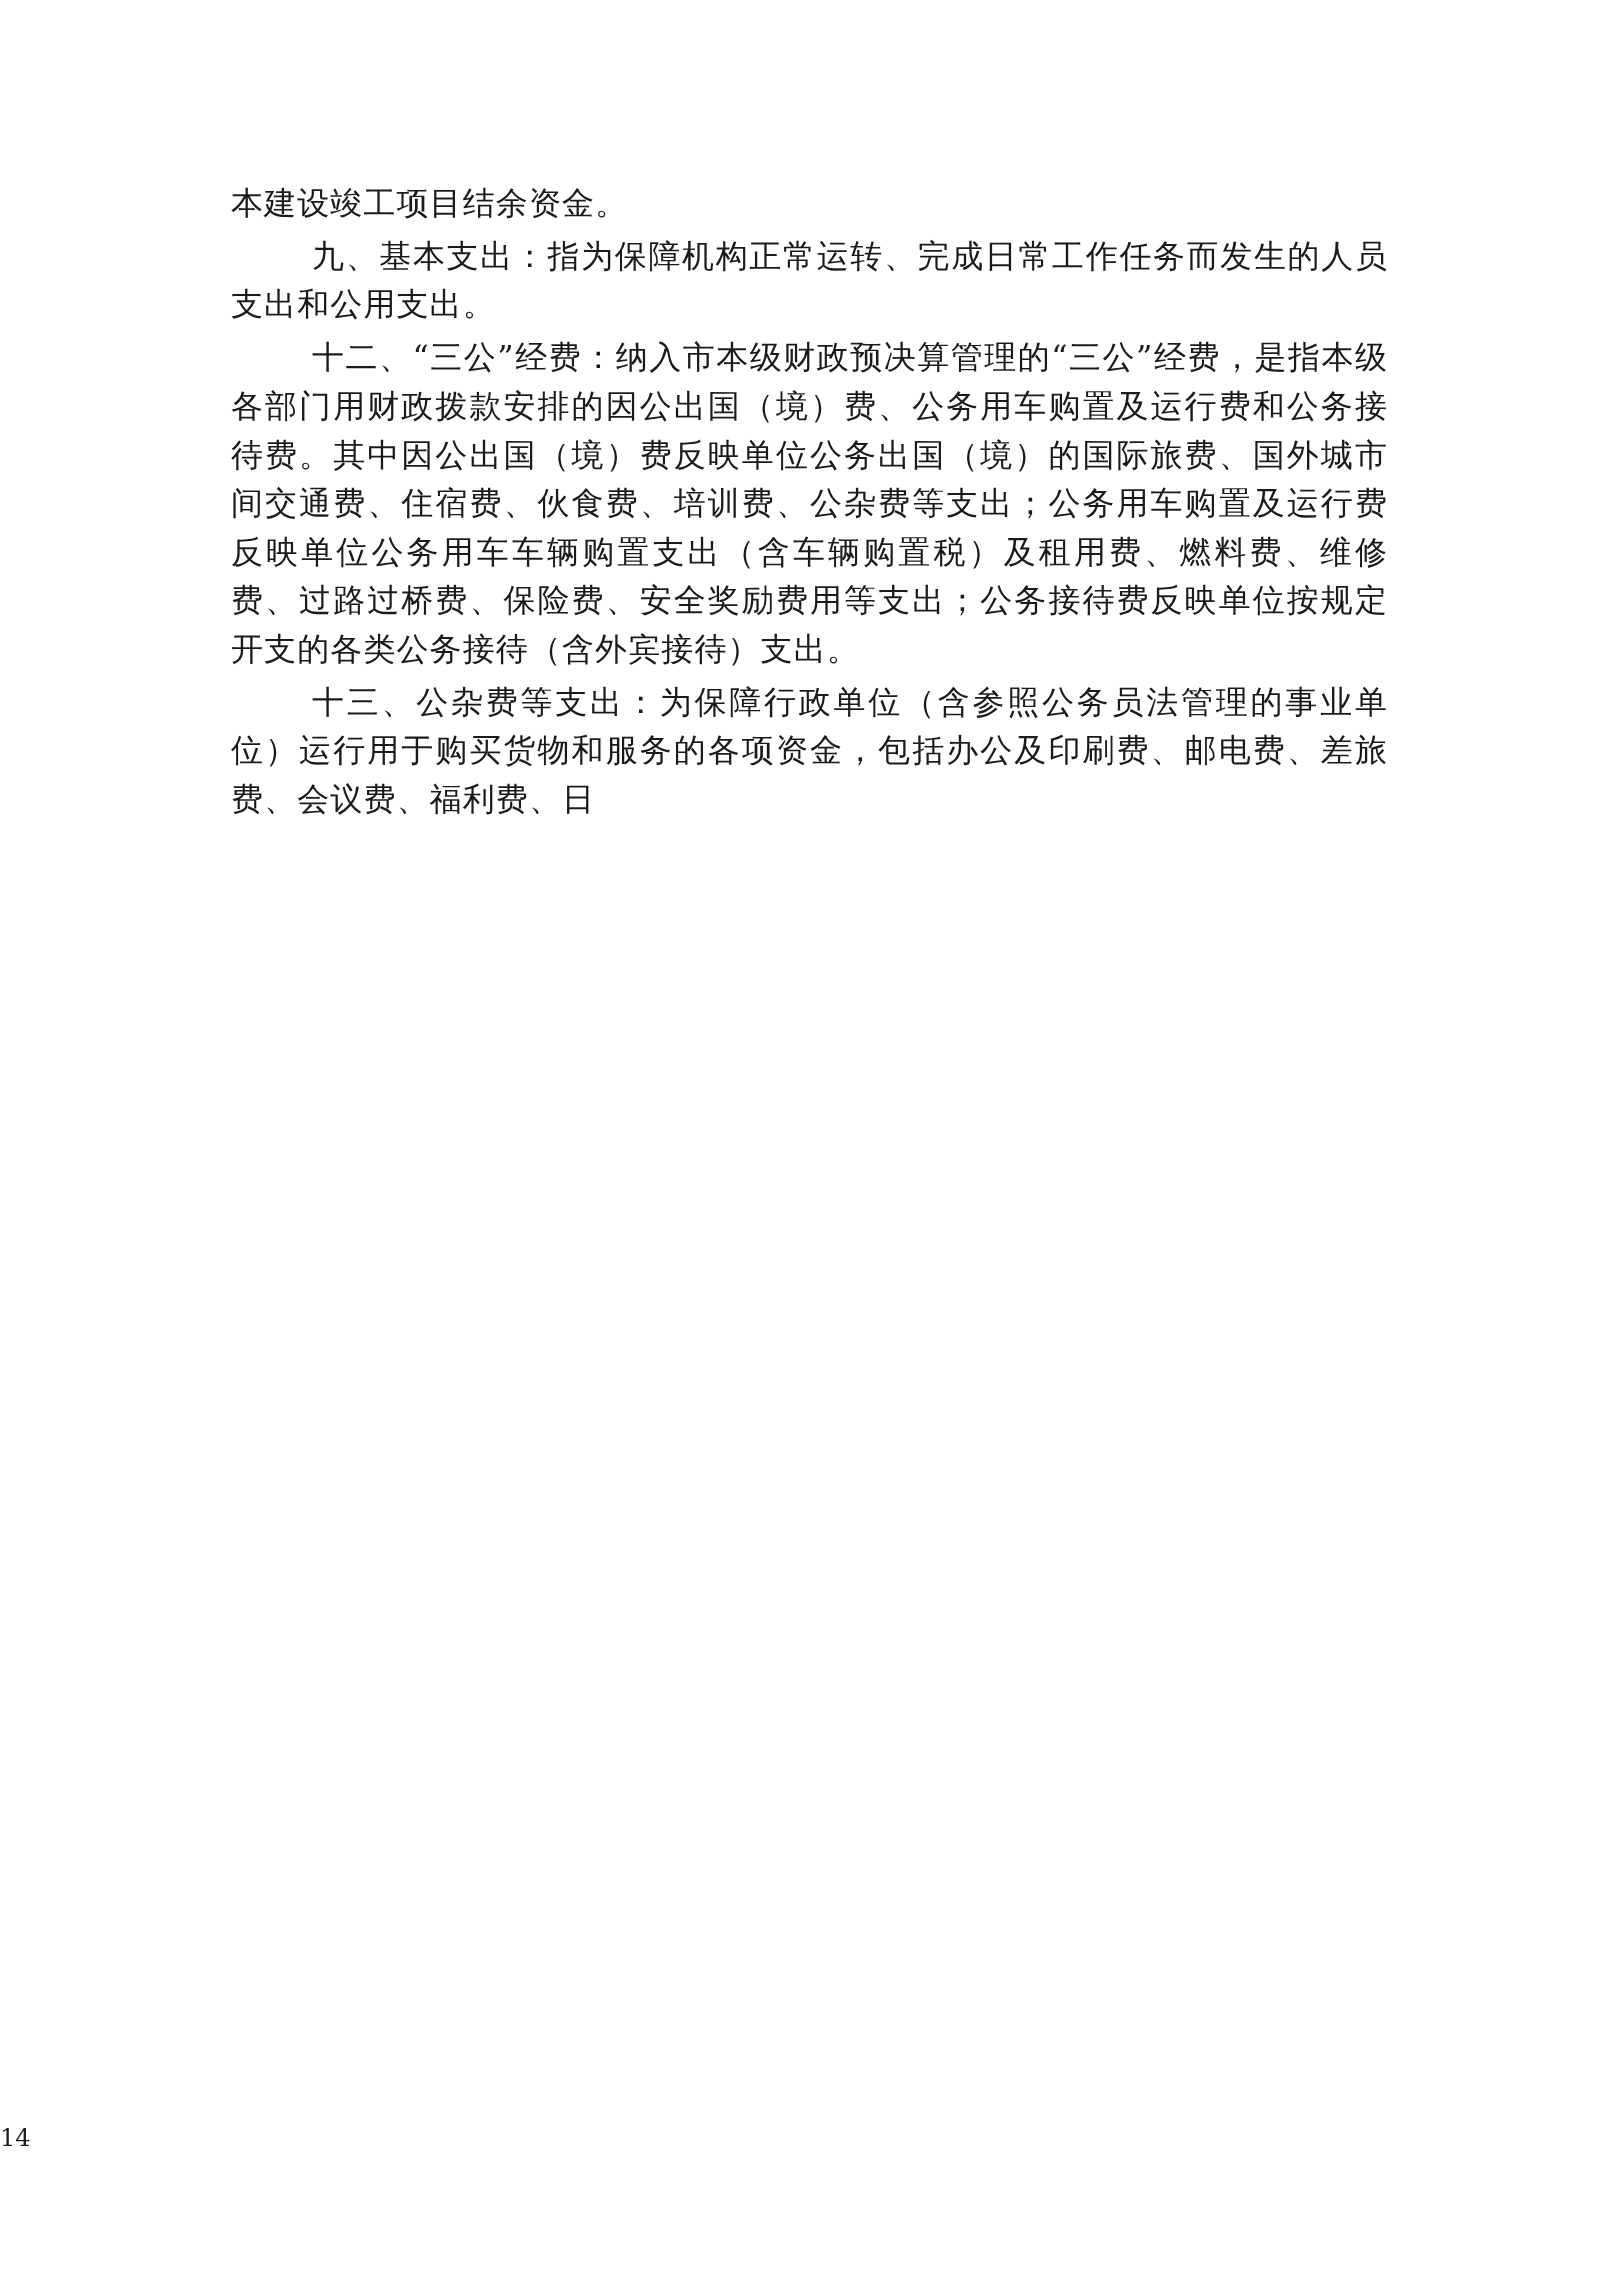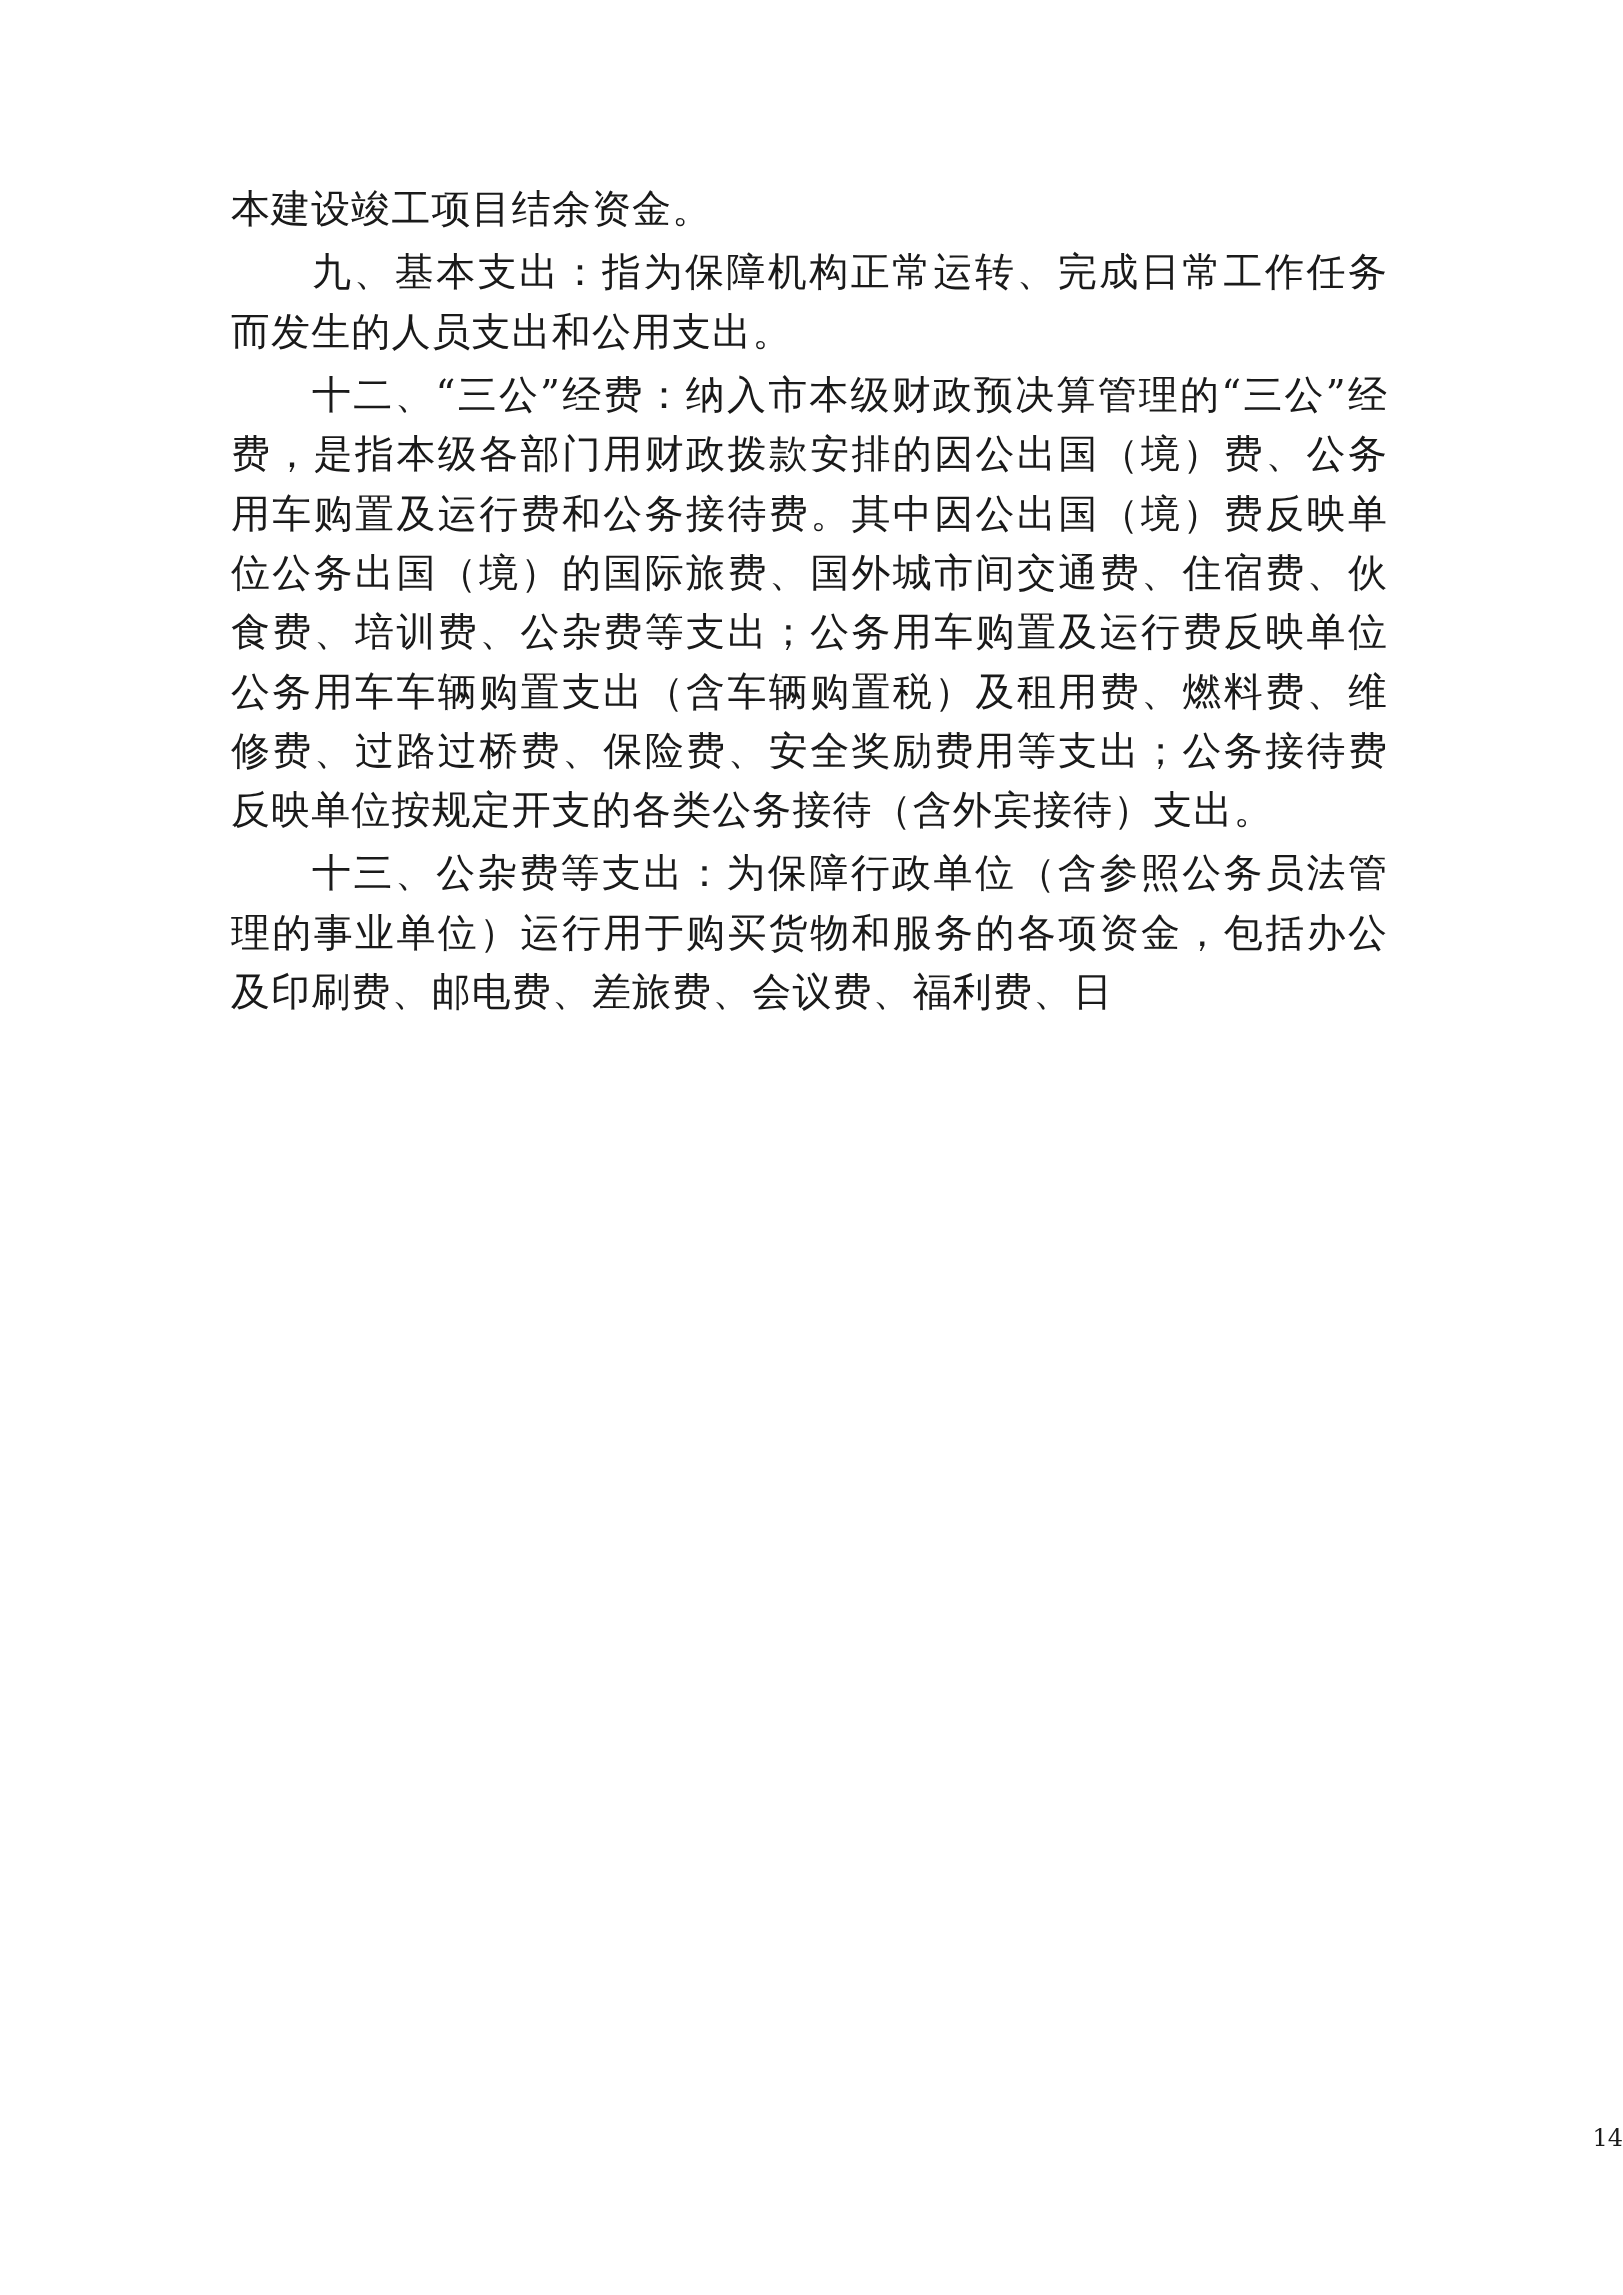--- a/index.html
+++ b/index.html
@@ -16,38 +16,38 @@
     overflow: hidden;
   }
   .content {
     position: absolute;
     left: 231px;
     top: 179px;
     width: 1157px;
   }
   .para {
     font-family: "DejaVu Serif", "Liberation Serif", serif;
-    font-size: 39px;
+    font-size: 32px;
     line-height: 1.52;
     color: #1a1a1a;
     text-align: justify;
     text-justify: inter-ideograph;
     letter-spacing: 1.1px;
     margin: 0 0 4.2px 0;
     text-indent: 0;
   }
   .para.indent {
     text-indent: 81px;
   }
   .page-number {
     position: absolute;
     left: 0;
     right: 0;
     top: 2124px;
-    text-align: right;
+    text-align: left;
     font-family: "DejaVu Serif", "Liberation Serif", serif;
     font-size: 24px;
     color: #1a1a1a;
   }
 </style>
 </head>
 <body>
 
 <div class="page">
   <div class="content">

